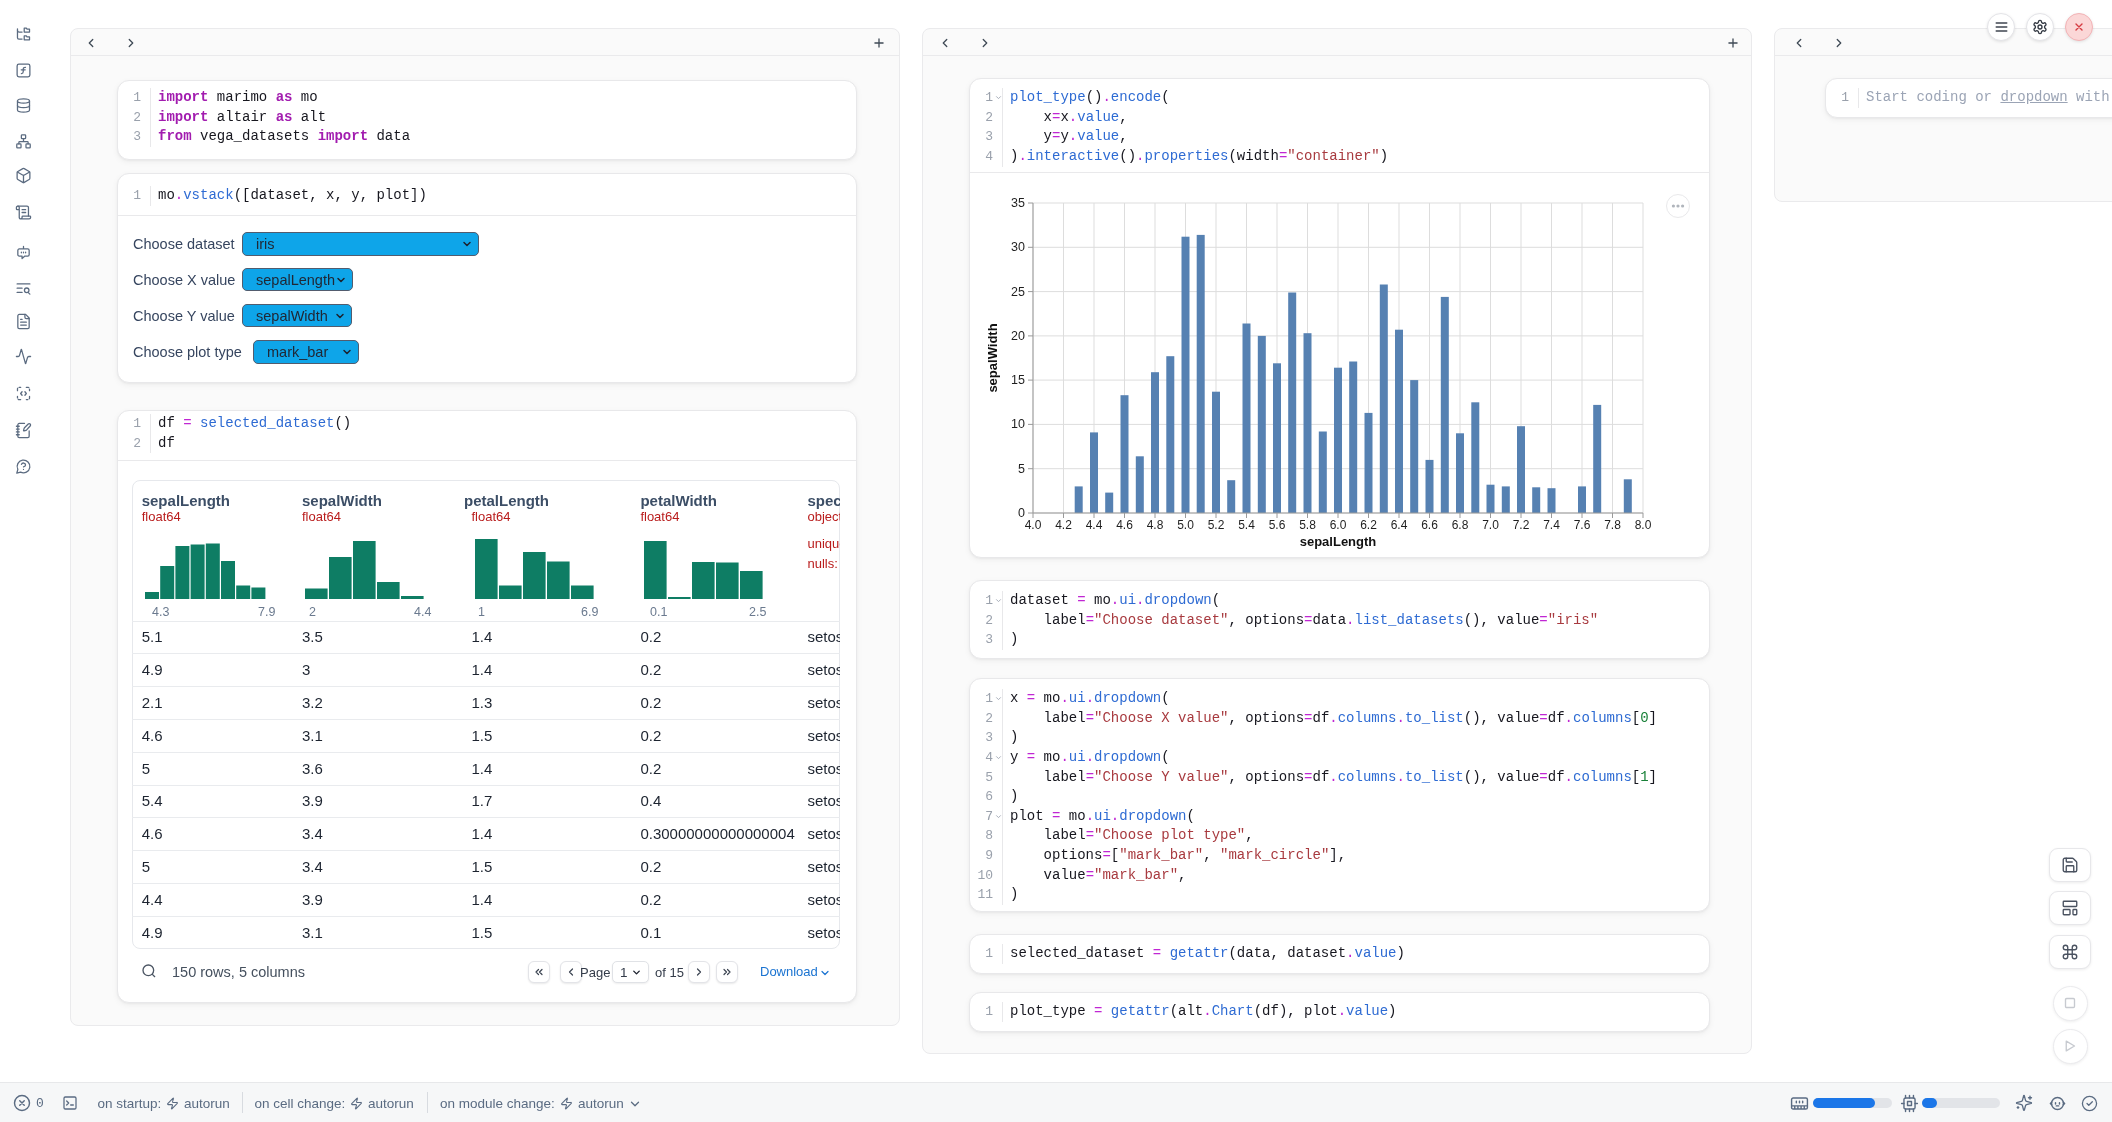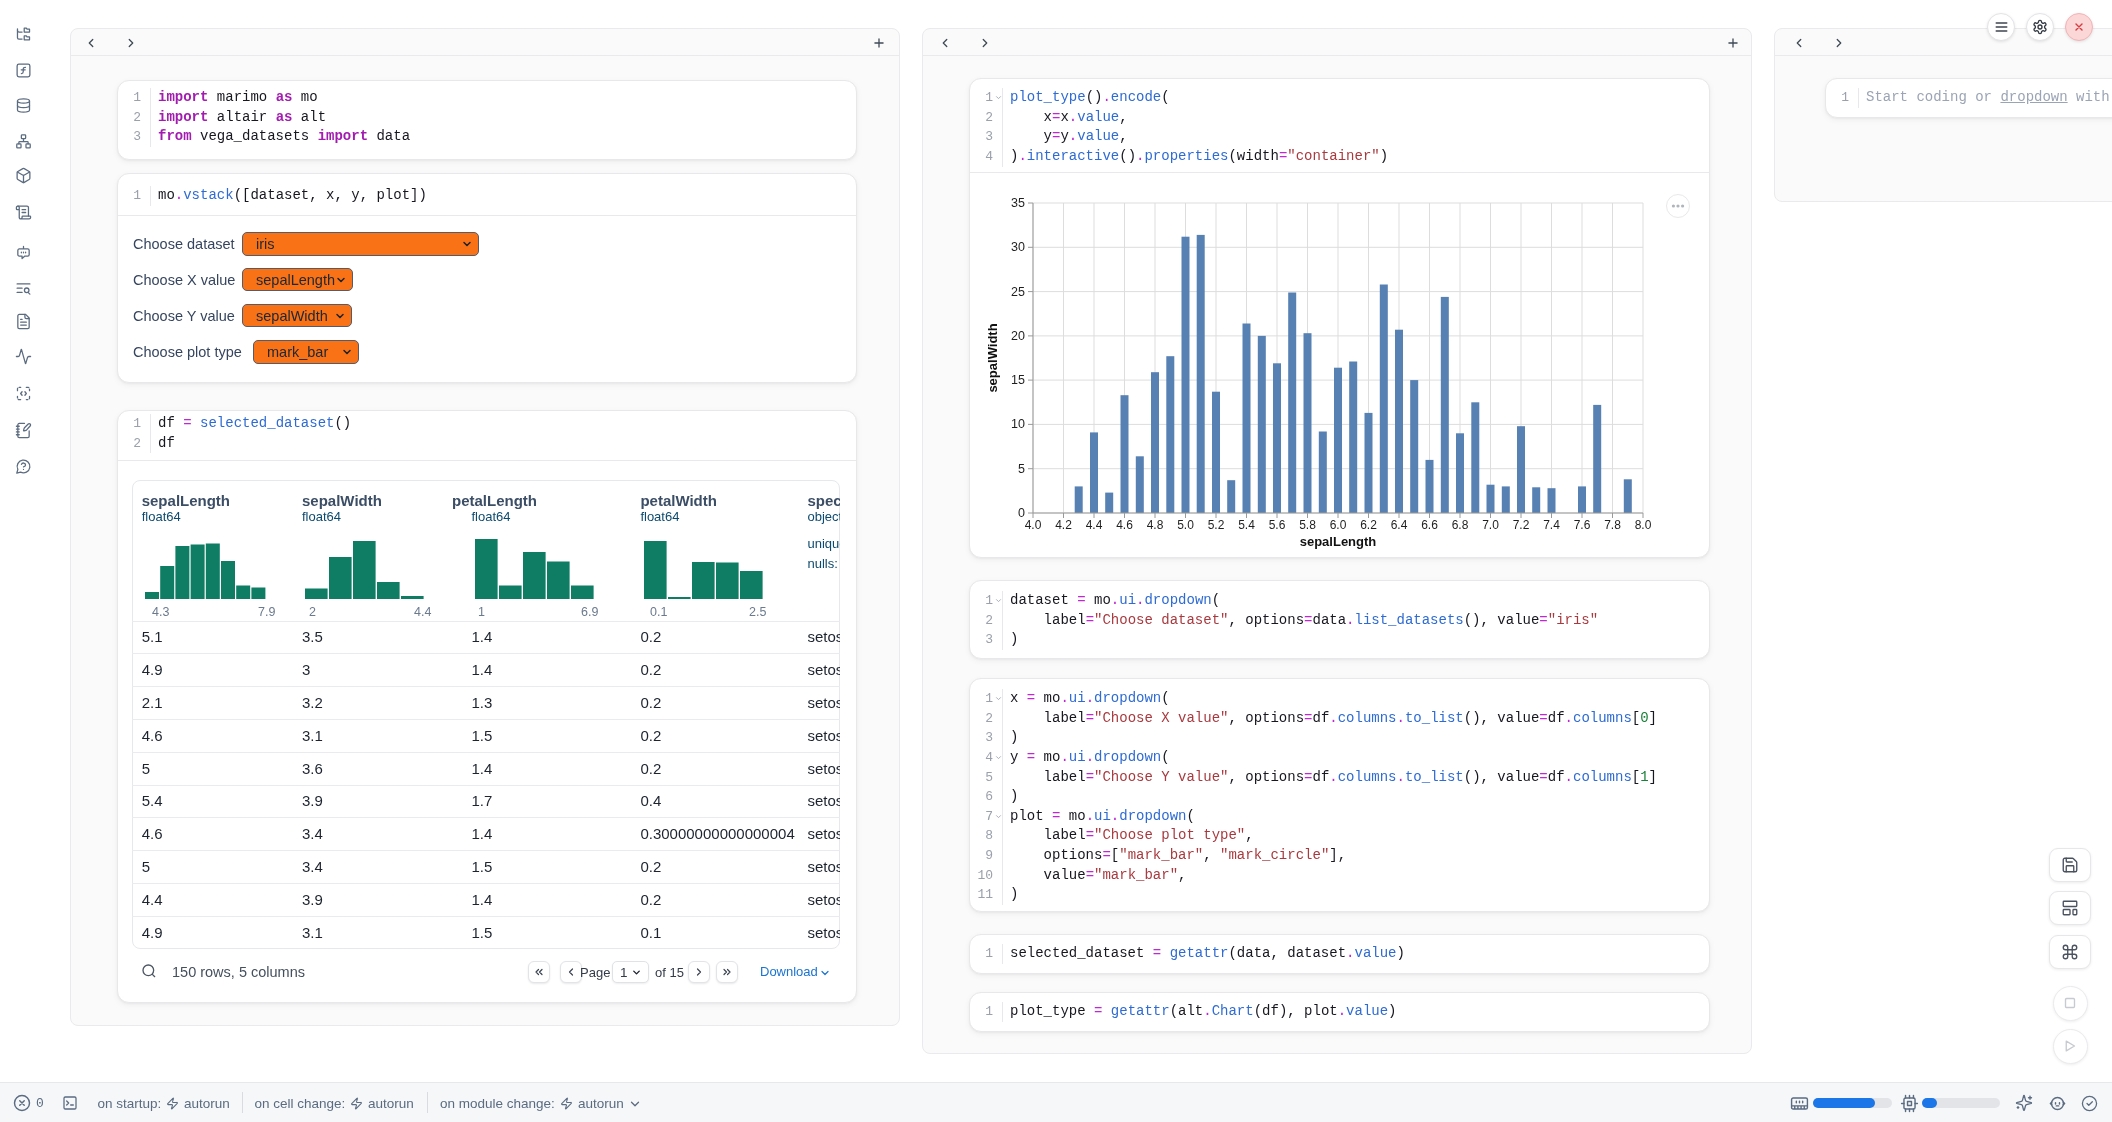--- a/index.html
+++ b/index.html
@@ -12,28 +12,28 @@
 .code{position:absolute;left:0;right:0;font:14px "Liberation Mono",monospace;color:#17171f;}
 .cl{display:flex;height:19.6px;line-height:19.6px;white-space:pre;position:relative}
 .ln{width:33px;flex:0 0 33px;text-align:right;padding-right:9px;color:#9aa1ac;font-size:13px;border-right:1px solid #e8e8ea}
 .lc{padding-left:7px}
 .k{color:#a21caf;font-weight:bold}
 .f{color:#2e6bd3}
 .o{color:#c026d3}
 .s{color:#a83a3f}
 .n{color:#188038}
 .fold{position:absolute;left:24px;top:5px;width:9px;height:9px}
-.sel{position:absolute;background:#f97316;border:1px solid #525c6e;border-radius:5px;
+.sel{position:absolute;background:#0ea5e9;border:1px solid #525c6e;border-radius:5px;
   font-size:14.5px;color:#202836;}
 .sel span{position:absolute;left:13px;top:50%;transform:translateY(-50%)}
 .lbl{position:absolute;font-size:14.5px;color:#36455f}
 .rowline{position:absolute;left:0;right:0;height:1px;background:#e9ebee}
 .tcell{position:absolute;font-size:15px;color:#1d2430;white-space:nowrap}
 .thead{position:absolute;font-size:15px;font-weight:bold;color:#3c4e66;white-space:nowrap}
-.tdtype{position:absolute;font-size:13px;color:#0c4a6e;white-space:nowrap}
+.tdtype{position:absolute;font-size:13px;color:#b91c1c;white-space:nowrap}
 .axlab{position:absolute;font-size:12.5px;color:#6b7a8f;white-space:nowrap}
 .stext{font-size:13.5px;color:#5a6b82;white-space:nowrap;position:absolute}
 </style></head>
 <body>
 <svg class="abs" style="left:15px;top:25.5px" width="17" height="17" viewBox="0 0 24 24" fill="none" stroke="#5b6b80" stroke-width="1.8" stroke-linecap="round" stroke-linejoin="round">
     <path d="M13 3h3l1 1.5h3.5v4H13zM13 14h3l1 1.5h3.5v4H13z"></path>
     <path d="M3.5 4v12.5a2 2 0 0 0 2 2H10"></path>
     <path d="M3.5 6.5a2 2 0 0 0 2 2H10"></path>
   </svg>
 <svg class="abs" style="left:15px;top:61.5px" width="17" height="17" viewBox="0 0 24 24" fill="none" stroke="#5b6b80" stroke-width="1.8" stroke-linecap="round" stroke-linejoin="round">
@@ -215,21 +215,21 @@
   </div>
 <svg class="abs" style="left:341px;top:346.0px" width="12" height="12" viewBox="0 0 24 24" fill="none" stroke="#1c222e" stroke-width="3" stroke-linecap="round" stroke-linejoin="round">
     <path d="m6 9 6 6 6-6"></path>
   </svg>
 <div class="abs" style="left:132px;top:480px;width:708px;height:469px;border:1px solid #e6e8ec;border-radius:8px;overflow:hidden;background:#fff"></div>
 <div class="abs" style="left:132px;top:480px;width:708px;height:469px;overflow:hidden">
     <div class="thead" style="left:9.699999999999989px;top:12px">sepalLength</div>
     <div class="tdtype" style="left:9.699999999999989px;top:28.5px">float64</div>
     <div class="thead" style="left:170px;top:12px">sepalWidth</div>
     <div class="tdtype" style="left:170px;top:28.5px">float64</div>
-    <div class="thead" style="left:320px;top:12px">petalLength</div>
+    <div class="thead" style="left:332px;top:12px">petalLength</div>
     <div class="tdtype" style="left:339.5px;top:28.5px">float64</div>
     <div class="thead" style="left:508.4px;top:12px">petalWidth</div>
     <div class="tdtype" style="left:508.4px;top:28.5px">float64</div>
     <div class="thead" style="left:675.5px;top:12px">species</div>
     <div class="tdtype" style="left:675.5px;top:28.5px">object</div>
     <div class="tdtype" style="left:675.5px;top:56px">unique</div>
     <div class="tdtype" style="left:675.5px;top:76px">nulls:</div>
     <svg class="abs" style="left:13px;top:57px" width="130" height="62">
       <rect x="0.0" y="55.0" width="14" height="7.0" fill="#0e7d64"></rect>
       <rect x="15.2" y="29.0" width="14" height="33.0" fill="#0e7d64"></rect>

